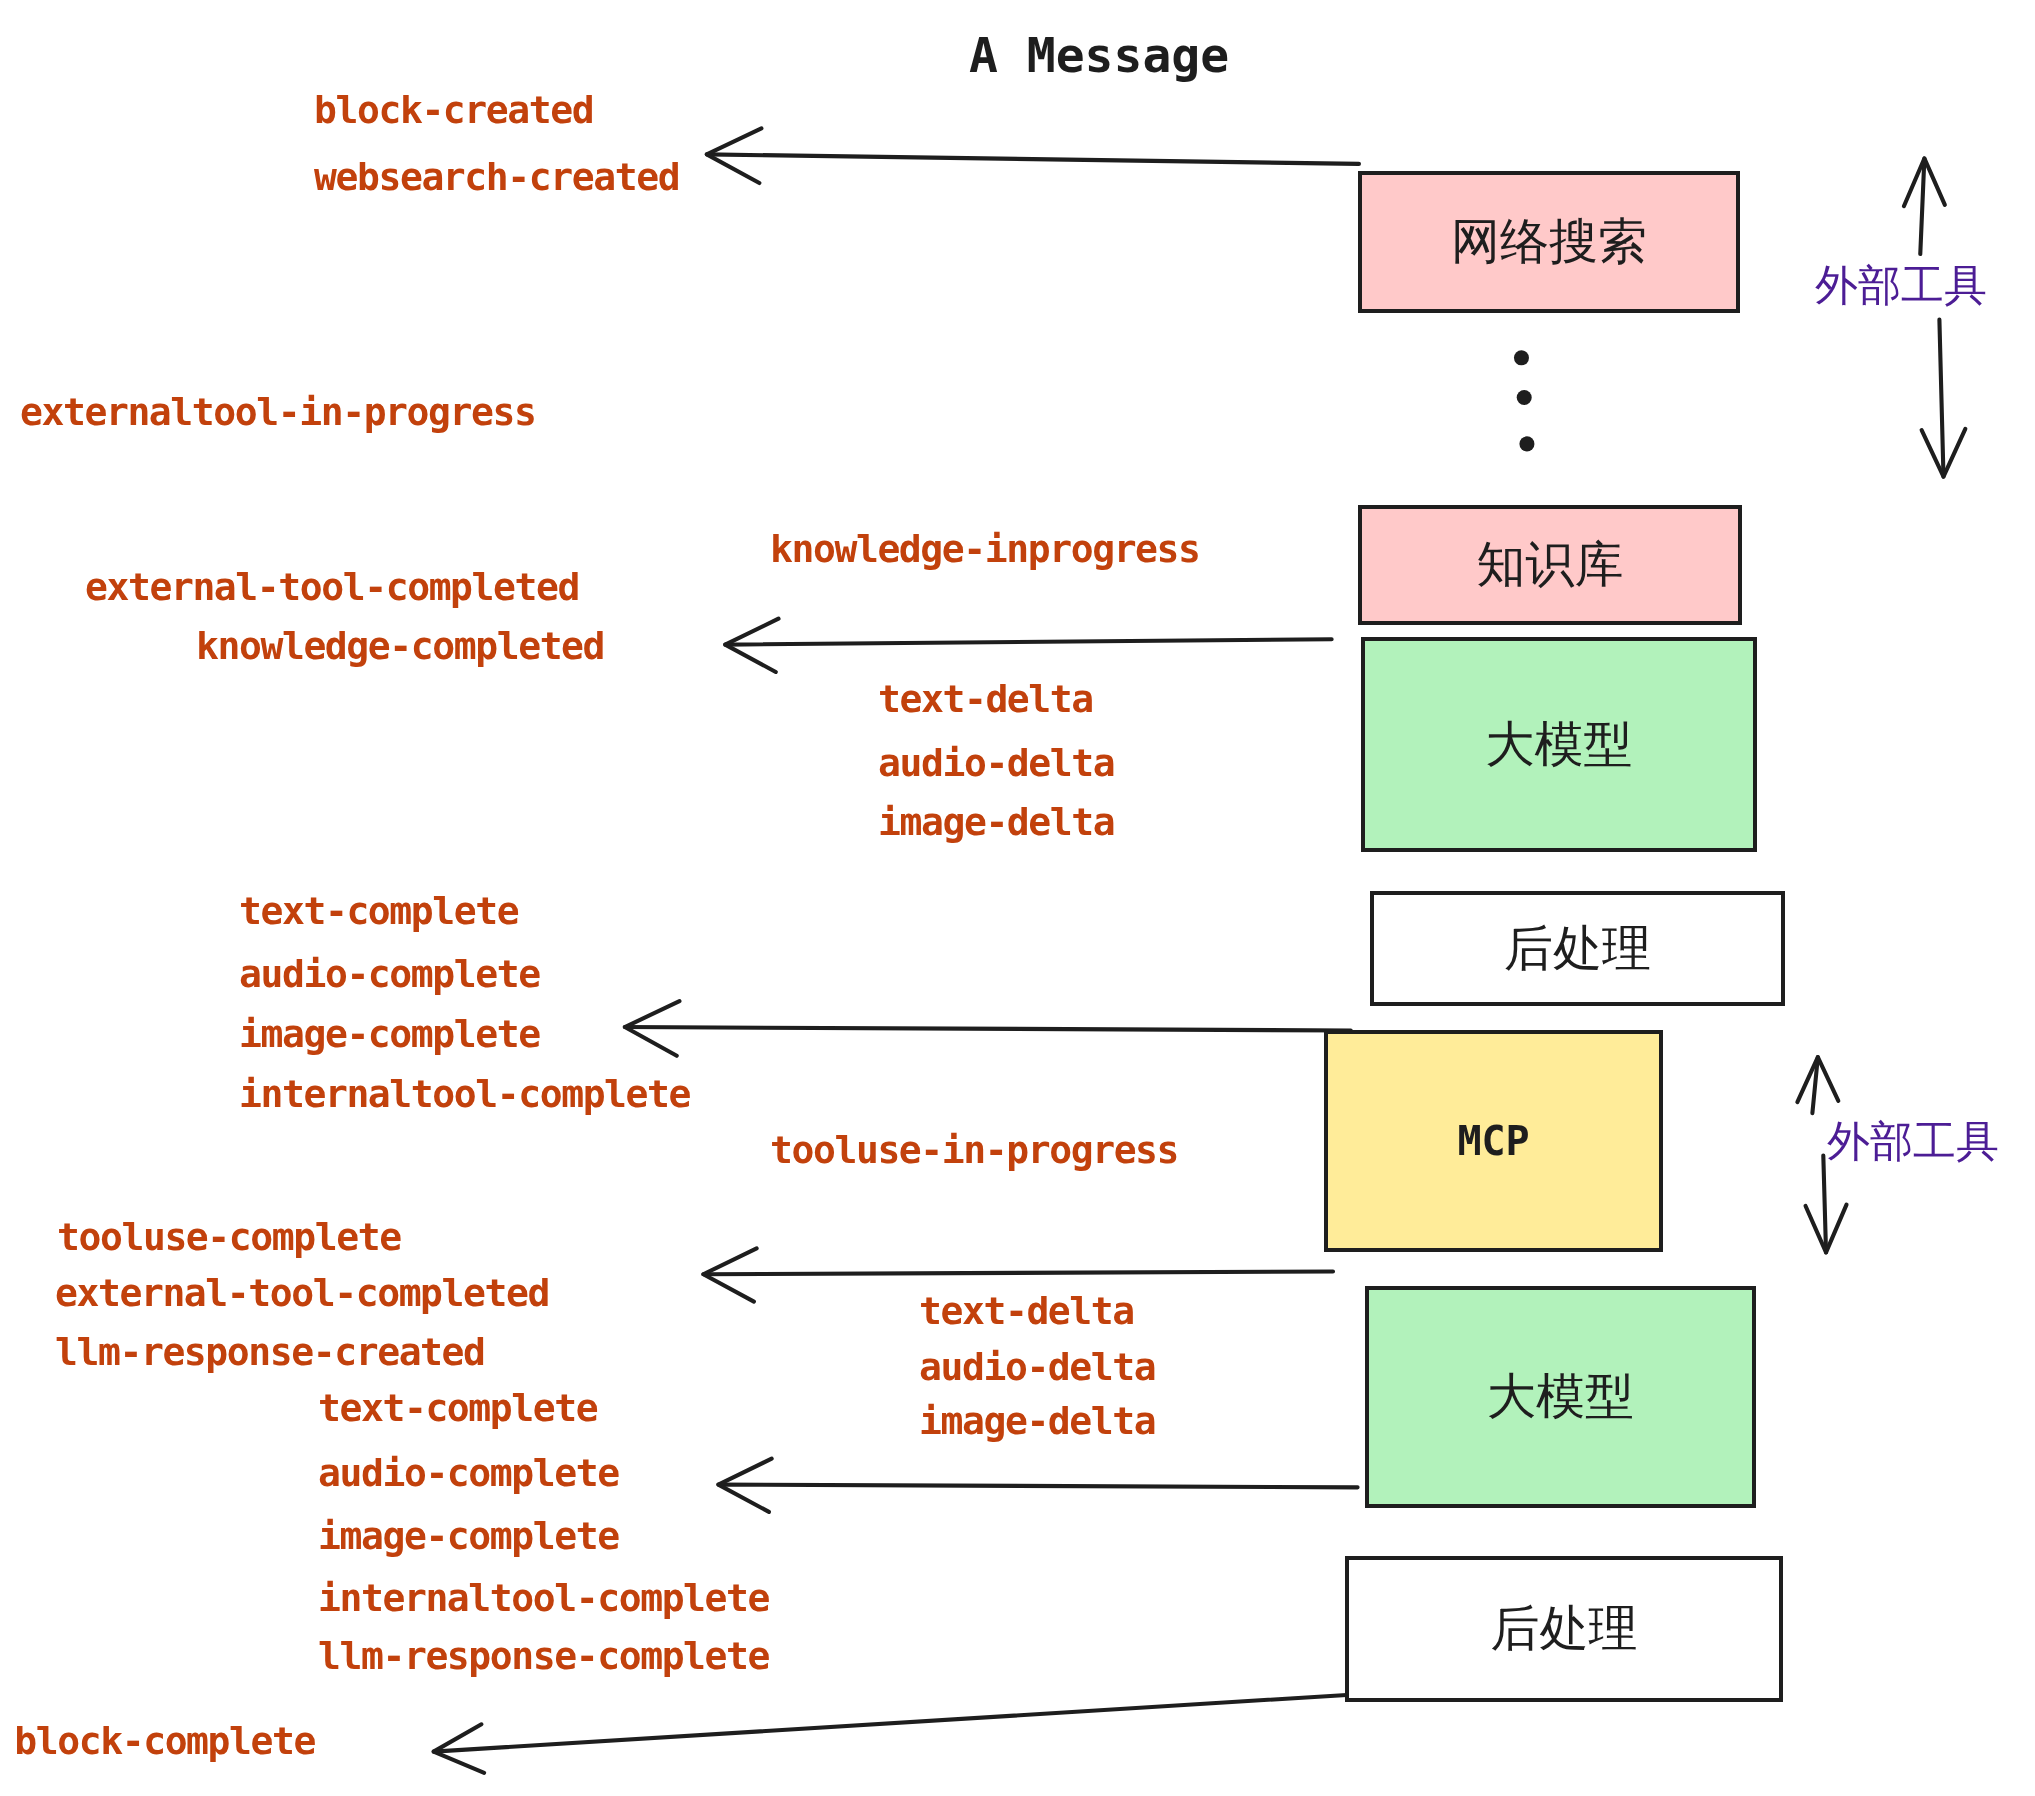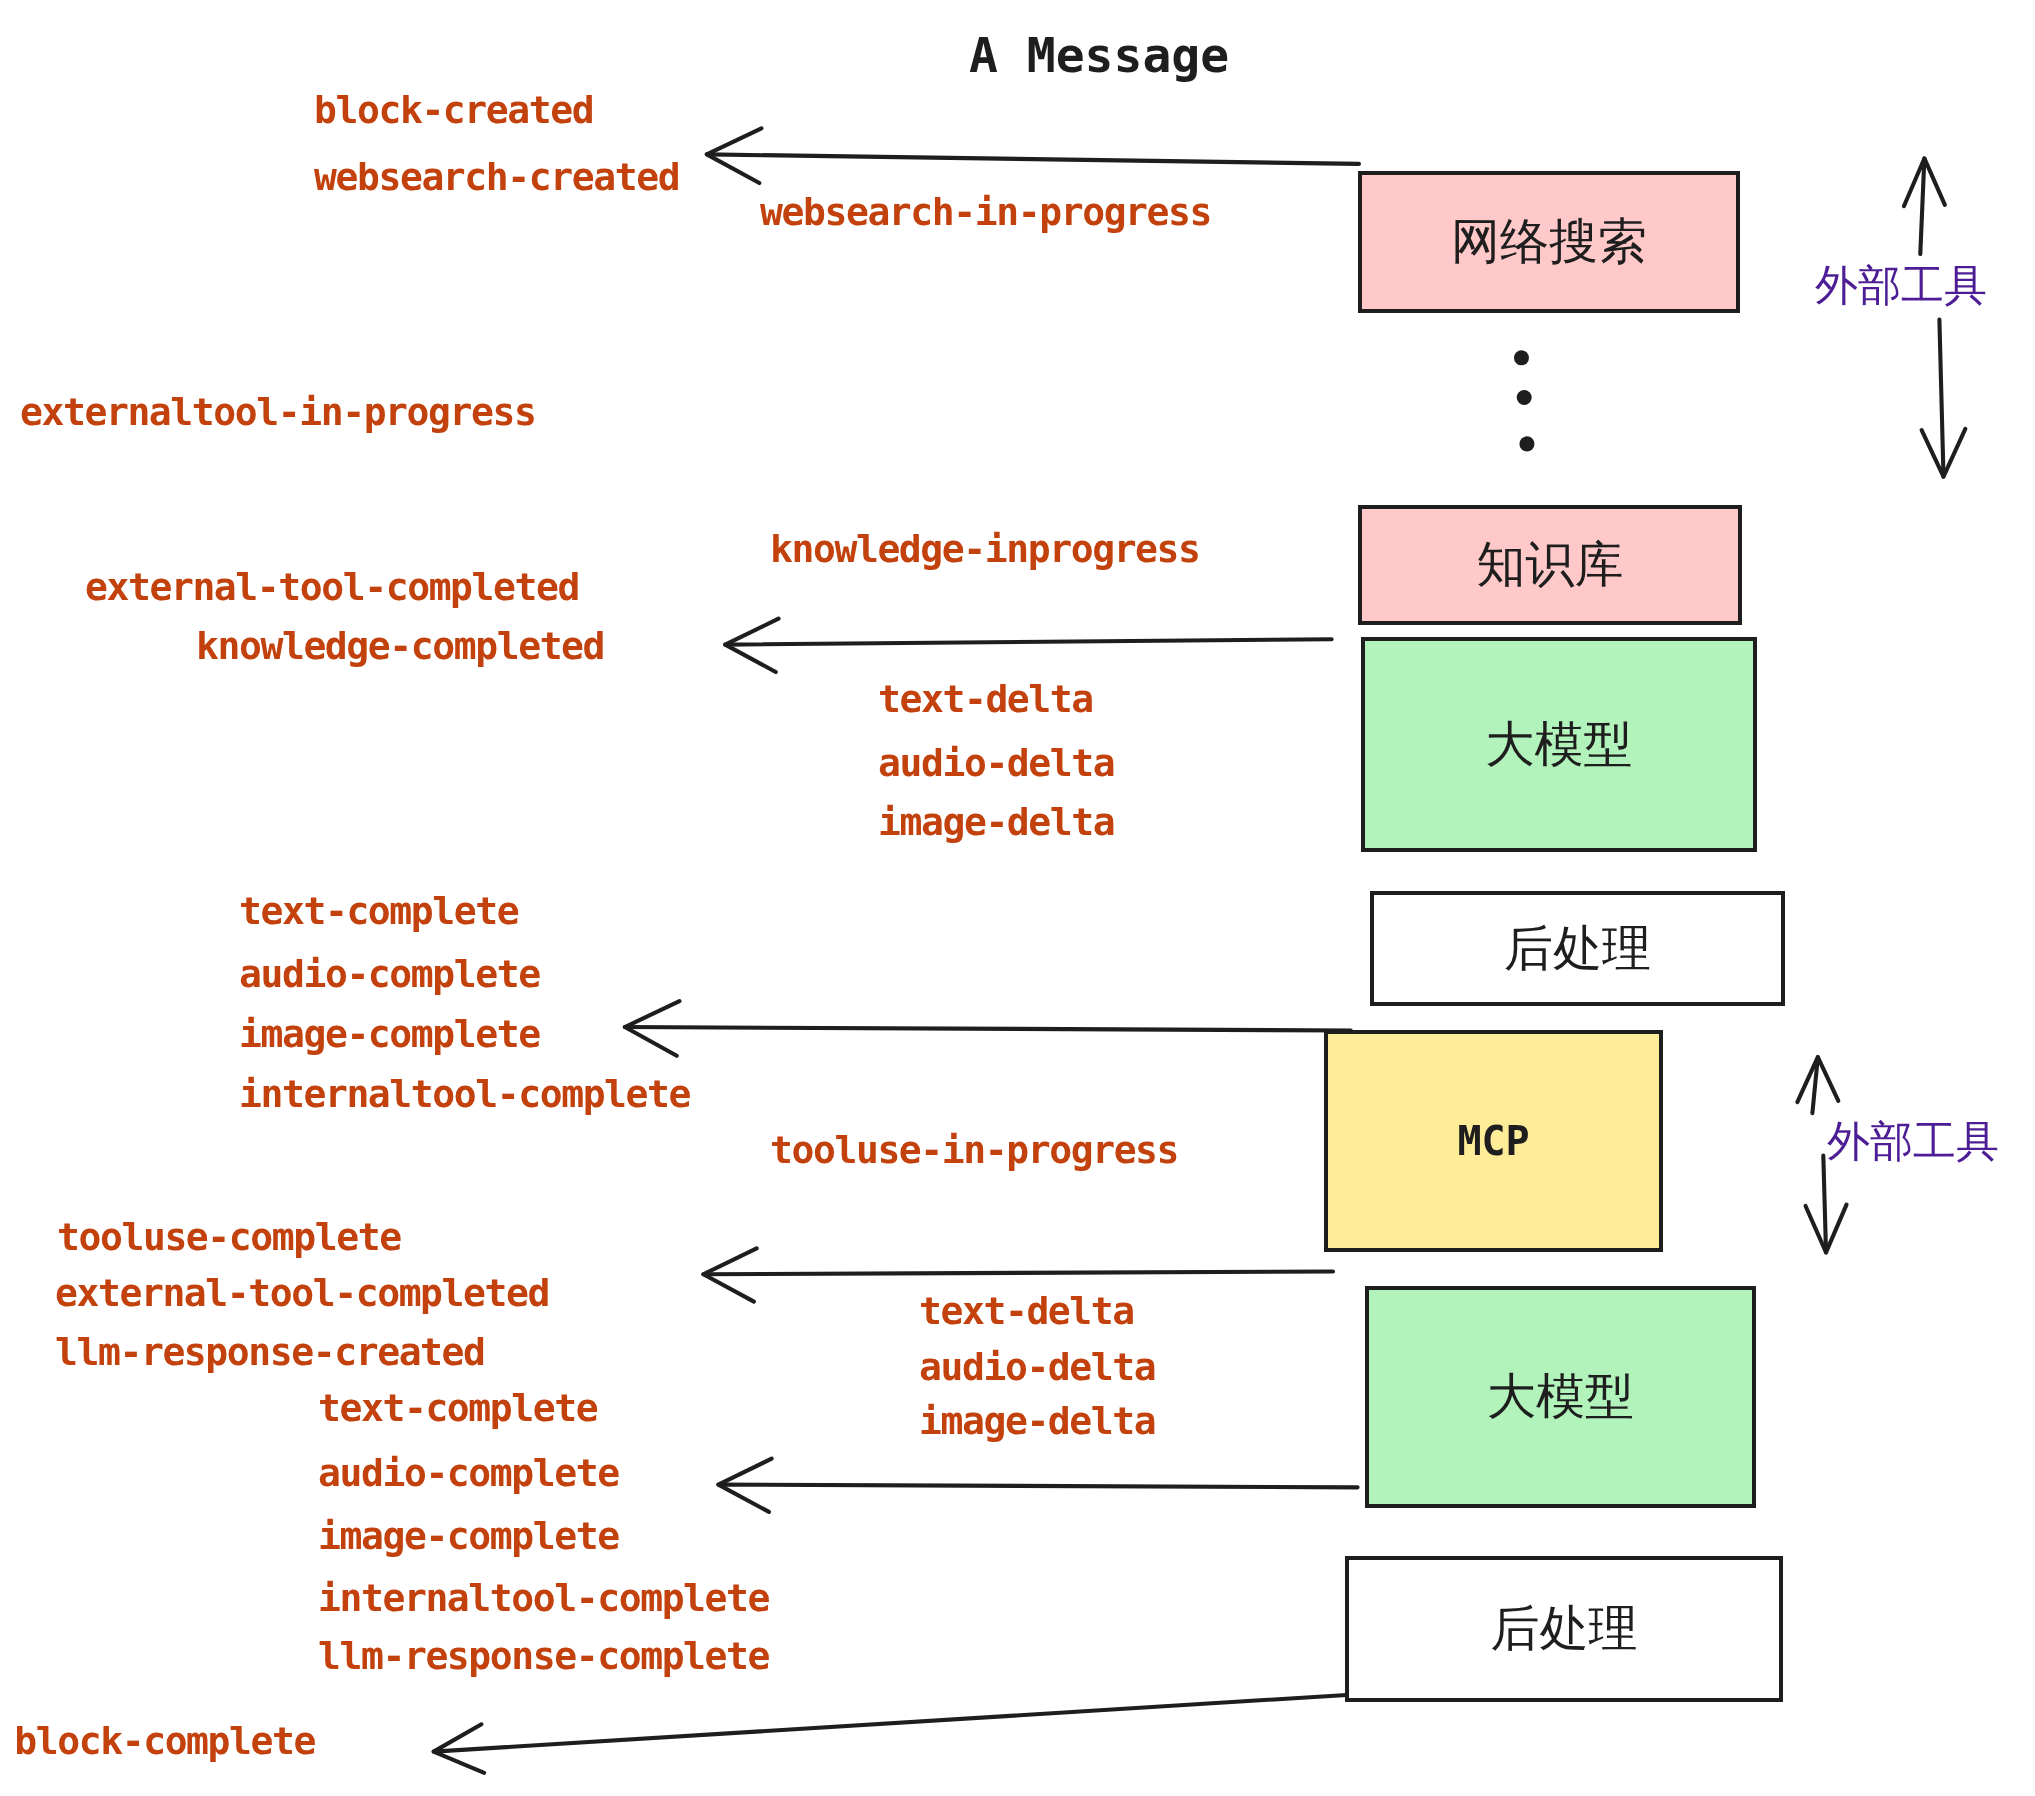--- a/index.html
+++ b/index.html
@@ -155,21 +155,20 @@
 
   <div class="box" style="left: 1345px; top: 1556px; width: 438px; height: 146px; background-color: rgb(255, 255, 255);">
     <span class="box-label">后处理</span>
   </div>
 
   <div class="annot" style="left:1815px; top:257px;">外部工具</div>
   <div class="annot" style="left:1827px; top:1113px;">外部工具</div>
 
   <div class="ev" style="left:314px;  top:90px;">block-created</div>
   <div class="ev" style="left:314px;  top:157px;">websearch-created</div>
-  <div class="ev" style="left:760px; top:192px;">websearch-in-progress</div>
   <div class="ev" style="left:20px;   top:392px;">externaltool-in-progress</div>
   <div class="ev" style="left:770px; top:529px;">knowledge-inprogress</div>
   <div class="ev" style="left:85px;  top:567px;">external-tool-completed</div>
   <div class="ev" style="left:196px;  top:626px;">knowledge-completed</div>
   <div class="ev" style="left:878px; top:679px;">text-delta</div>
   <div class="ev" style="left:878px; top:743px;">audio-delta</div>
   <div class="ev" style="left:878px; top:802px;">image-delta</div>
   <div class="ev" style="left:239px;  top:891px;">text-complete</div>
   <div class="ev" style="left:239px;  top:954px;">audio-complete</div>
   <div class="ev" style="left:239px;  top:1014px;">image-complete</div>

